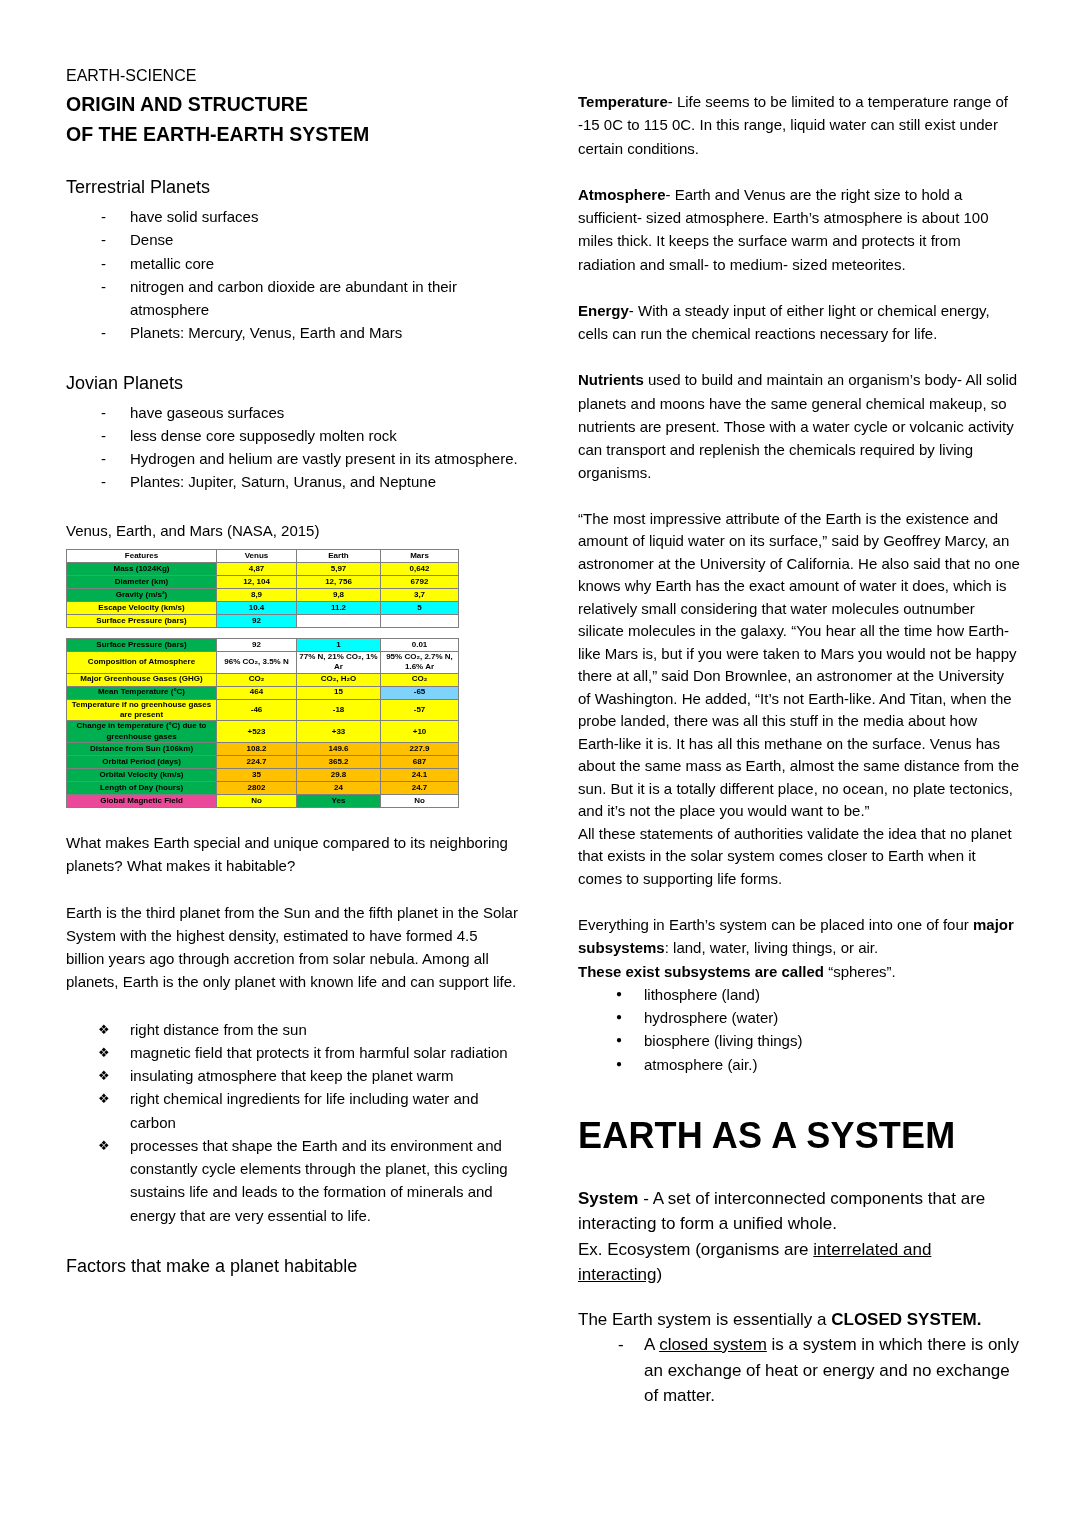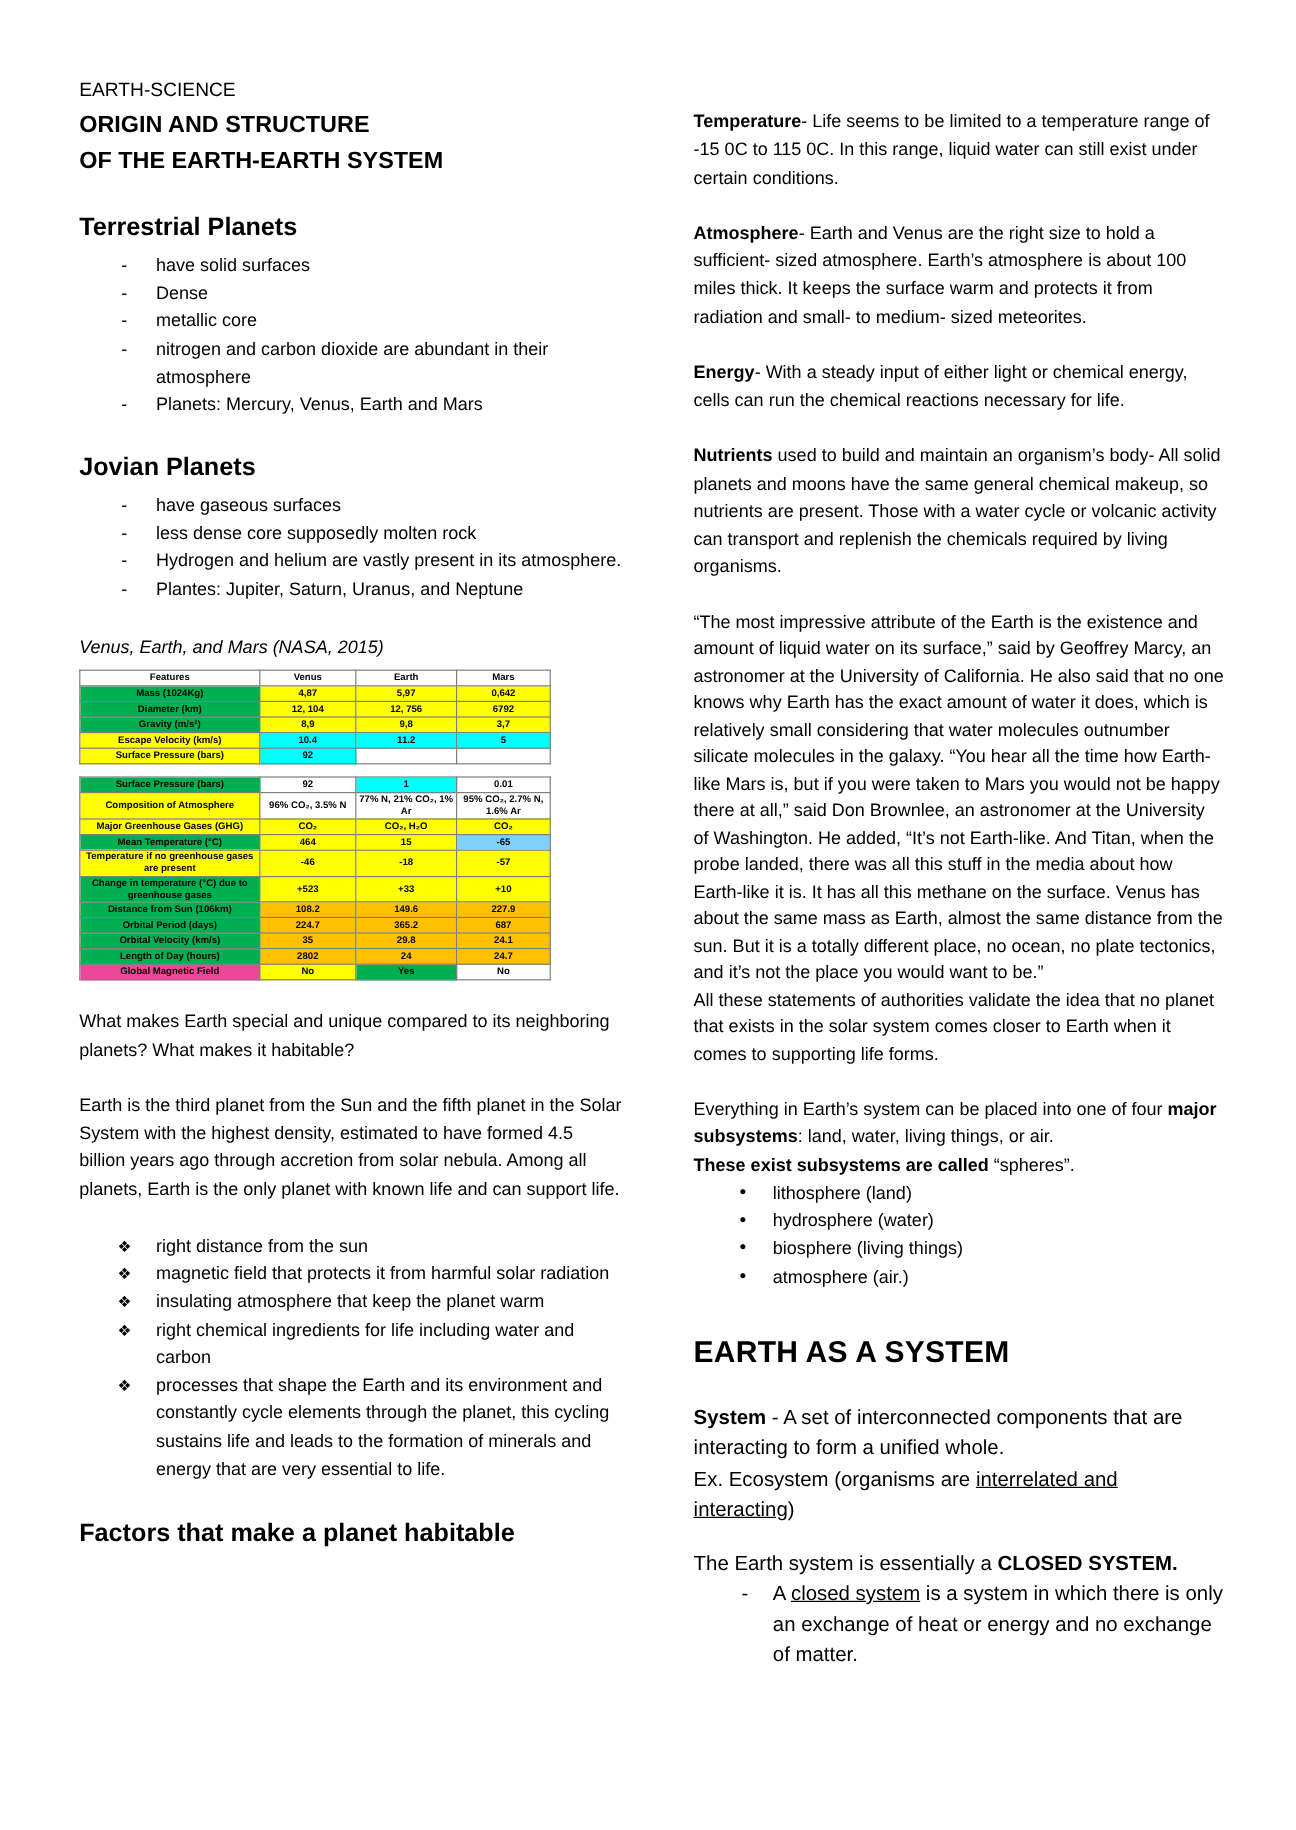--- a/index.html
+++ b/index.html
@@ -4,43 +4,43 @@
 <style>
   * { margin:0; padding:0; box-sizing:border-box; }
   html,body { width:1080px; height:1525px; background:#ffffff; overflow:hidden; }
   body { font-family:"Liberation Sans", sans-serif; color:#000; font-size:15px; line-height:1.55; }
   .page { display:flex; gap:60px; padding:64px 66px 0 66px; }
   .col-left  { width:452px; flex:0 0 452px; }
   .col-right { width:442px; flex:0 0 442px; padding-top:26px; }
 
   .kicker { font-size:16px; }
   .title div { font-size:19.5px; font-weight:700; line-height:1.55; }
-  .h2 { font-size:21px; font-weight:700; margin-top:25px; margin-bottom:3px; }
+  .h2 { font-size:18px; font-weight:400; margin-top:25px; margin-bottom:3px; }
   .factors { margin-top:26px; }
 
   ul { list-style:none; }
   .dash li { position:relative; padding-left:64px; }
   .dash li::before { content:"-"; position:absolute; left:35px; }
   .diamond { margin-top:24px; }
   .diamond li { position:relative; padding-left:64px; }
   .diamond li::before { content:"❖"; position:absolute; left:32px; font-size:13px; top:2px; }
   .disc li { position:relative; padding-left:66px; }
   .disc li::before { content:"●"; position:absolute; left:38px; font-size:10px; top:3px; }
 
-  .caption { margin-top:25px; margin-bottom:7px;font-style:italic; }
+  .caption { margin-top:25px; margin-bottom:7px; }
   .ptable { border-collapse:collapse; width:392px; table-layout:fixed; font-size:8px; line-height:1.3;padding-left:36px; }
   .ptable td, .ptable th { border:1px solid #7f7f7f; padding:0 2px; text-align:center; vertical-align:middle; font-weight:700; height:13px; word-wrap:break-word; }
   .ptable th { background:#ffffff; }
   .ptable2 { margin-top:10px; }
 
   .para { margin-top:23px; }
   .col-right .para.first { margin-top:0; }
   .quote { line-height:1.5; }
 
-  .big-heading { font-size:25px; font-weight:700; margin-top:32px; margin-bottom:22px; letter-spacing:0.2px; }
+  .big-heading { font-size:36px; font-weight:700; margin-top:32px; margin-bottom:22px; letter-spacing:0.2px; }
   .small { font-size:17px; line-height:1.5; }
   .small .gap-top { margin-top:19px; }
   .small-dash li { position:relative; padding-left:66px; }
   .small-dash li::before { content:"-"; position:absolute; left:40px; }
   .u { text-decoration:underline; }
   strong { font-weight:700; }
 </style>
 </head>
 <body>
 

